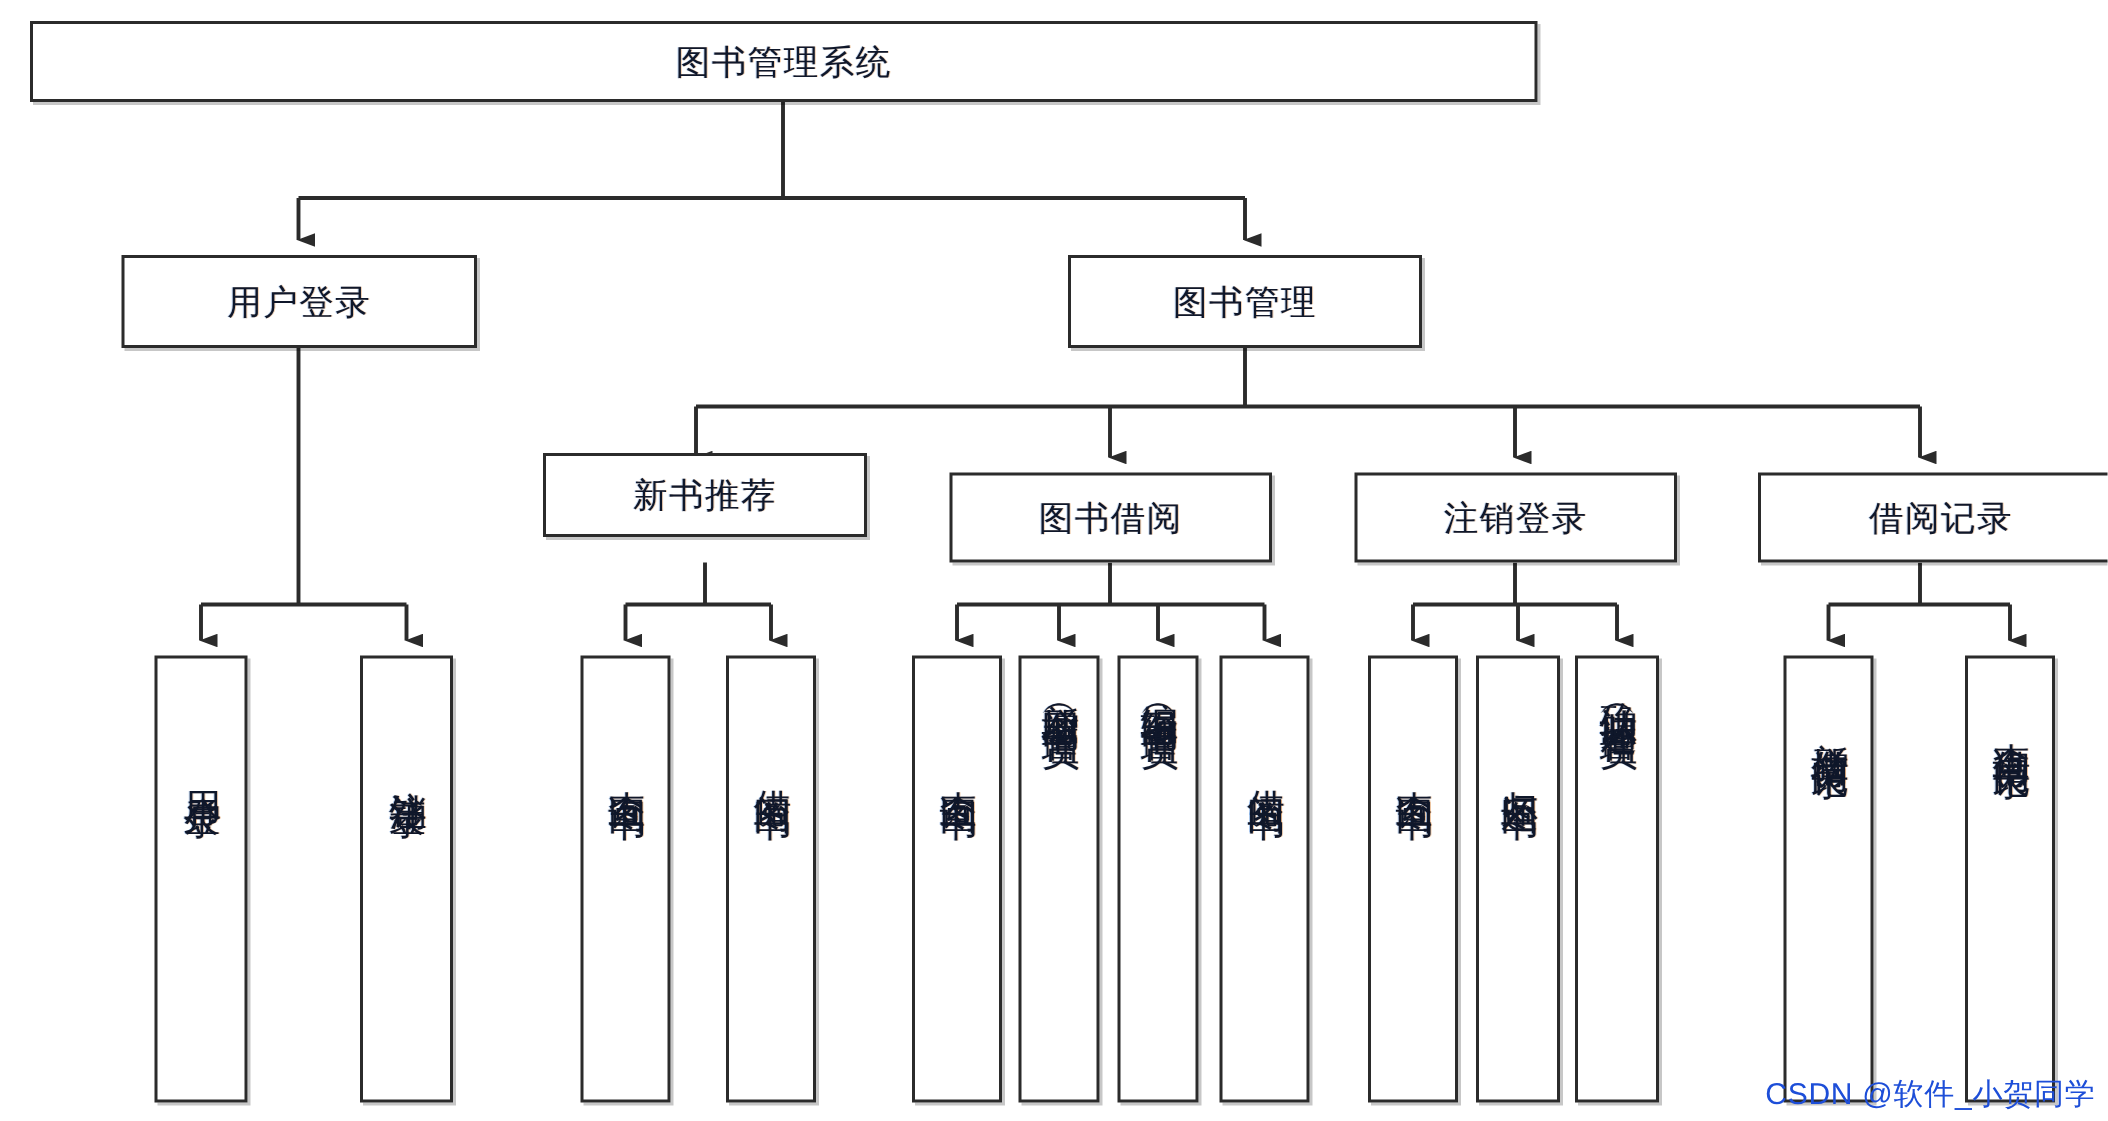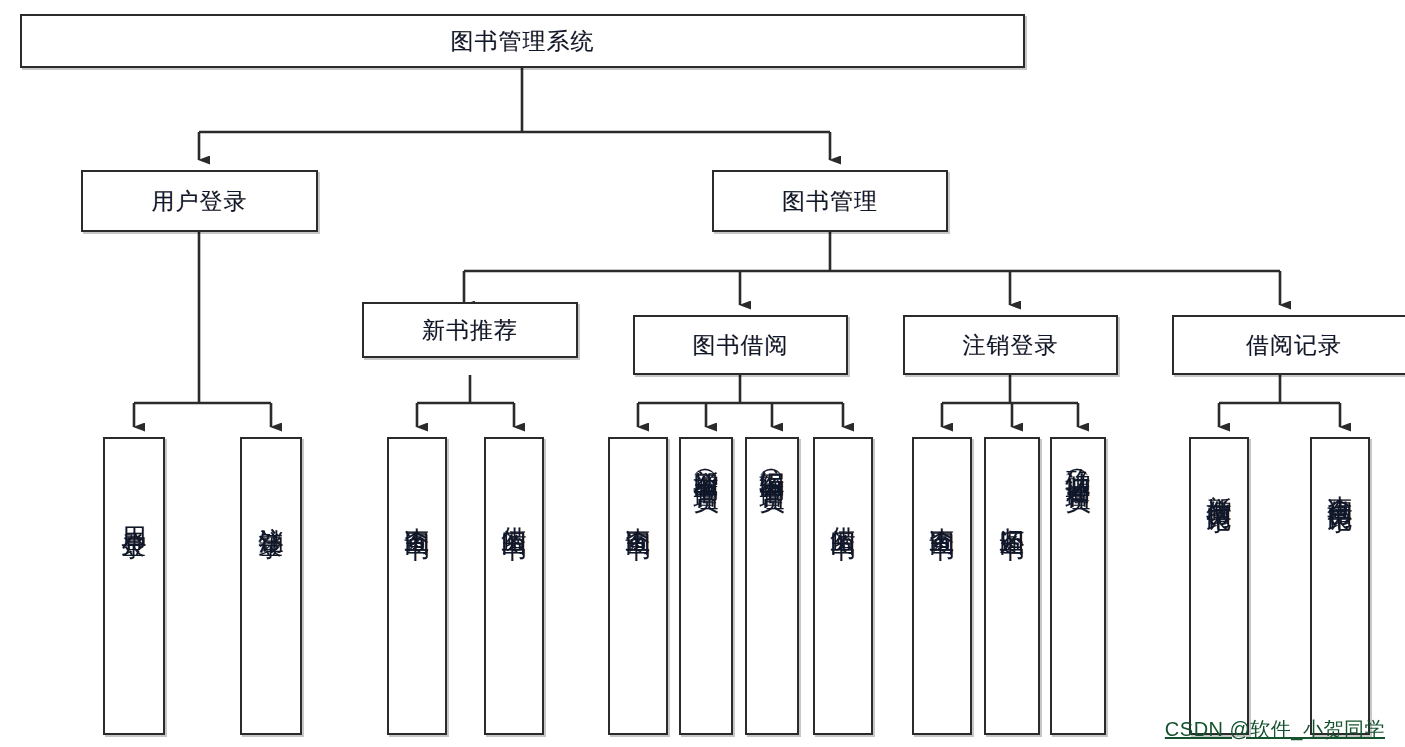--- a/index.html
+++ b/index.html
@@ -44,28 +44,27 @@
     letter-spacing:3px;
     line-height:1;
     white-space:pre-line;
     text-align:center;
   }
   .leaf.lower .lbl{ margin-top:58px; }
   .leaf.mid .lbl{ margin-top:26px; }
 
   .watermark{
     position:absolute;
-    right:20px;
+    right:8px;
     bottom:4px;
     font-size:20px;
-    color:#14532d;
+    color:#1d4ed8;
     letter-spacing:0.5px;
     white-space:nowrap;
     user-select:none;
-    text-decoration:underline;
   }
 </style>
 </head>
 <body>
 
 <div id="stage">
 
   <svg id="edges" viewBox="0 0 1405 747" xmlns="http://www.w3.org/2000/svg">
     <defs>
       <marker id="arw" markerWidth="9" markerHeight="12" refX="4.5" refY="11" orient="auto" markerUnits="userSpaceOnUse">

